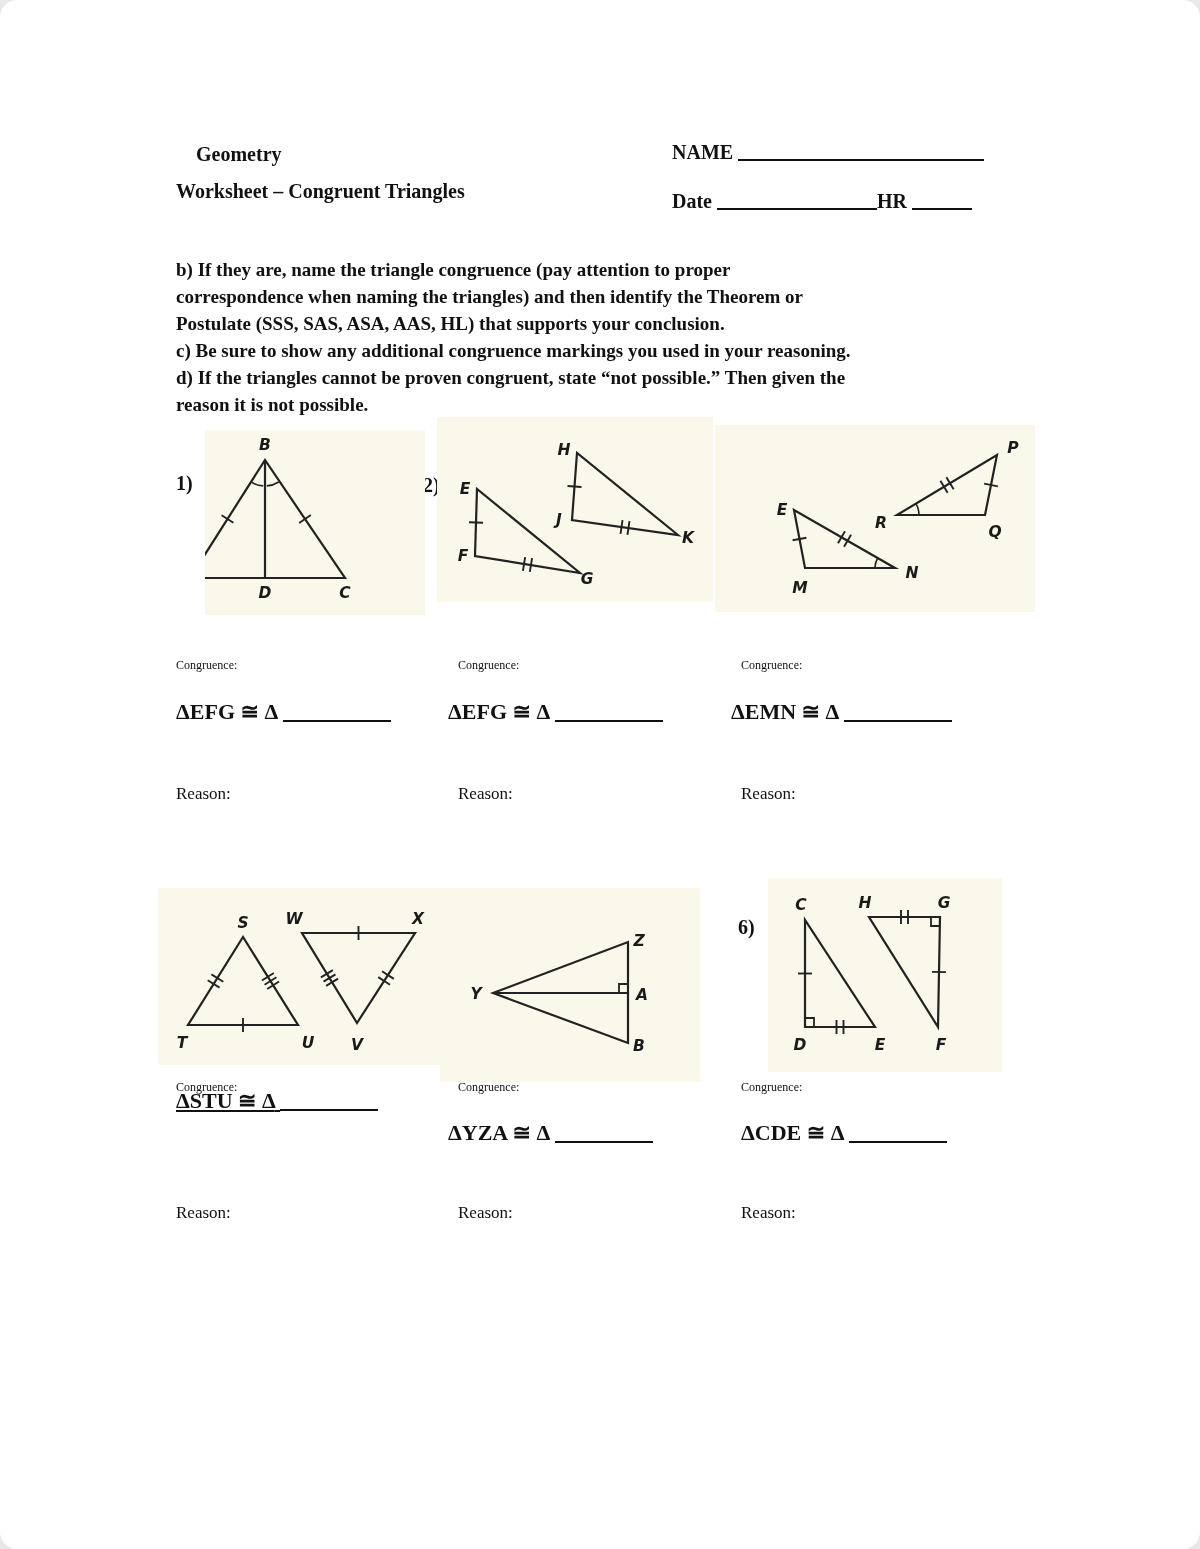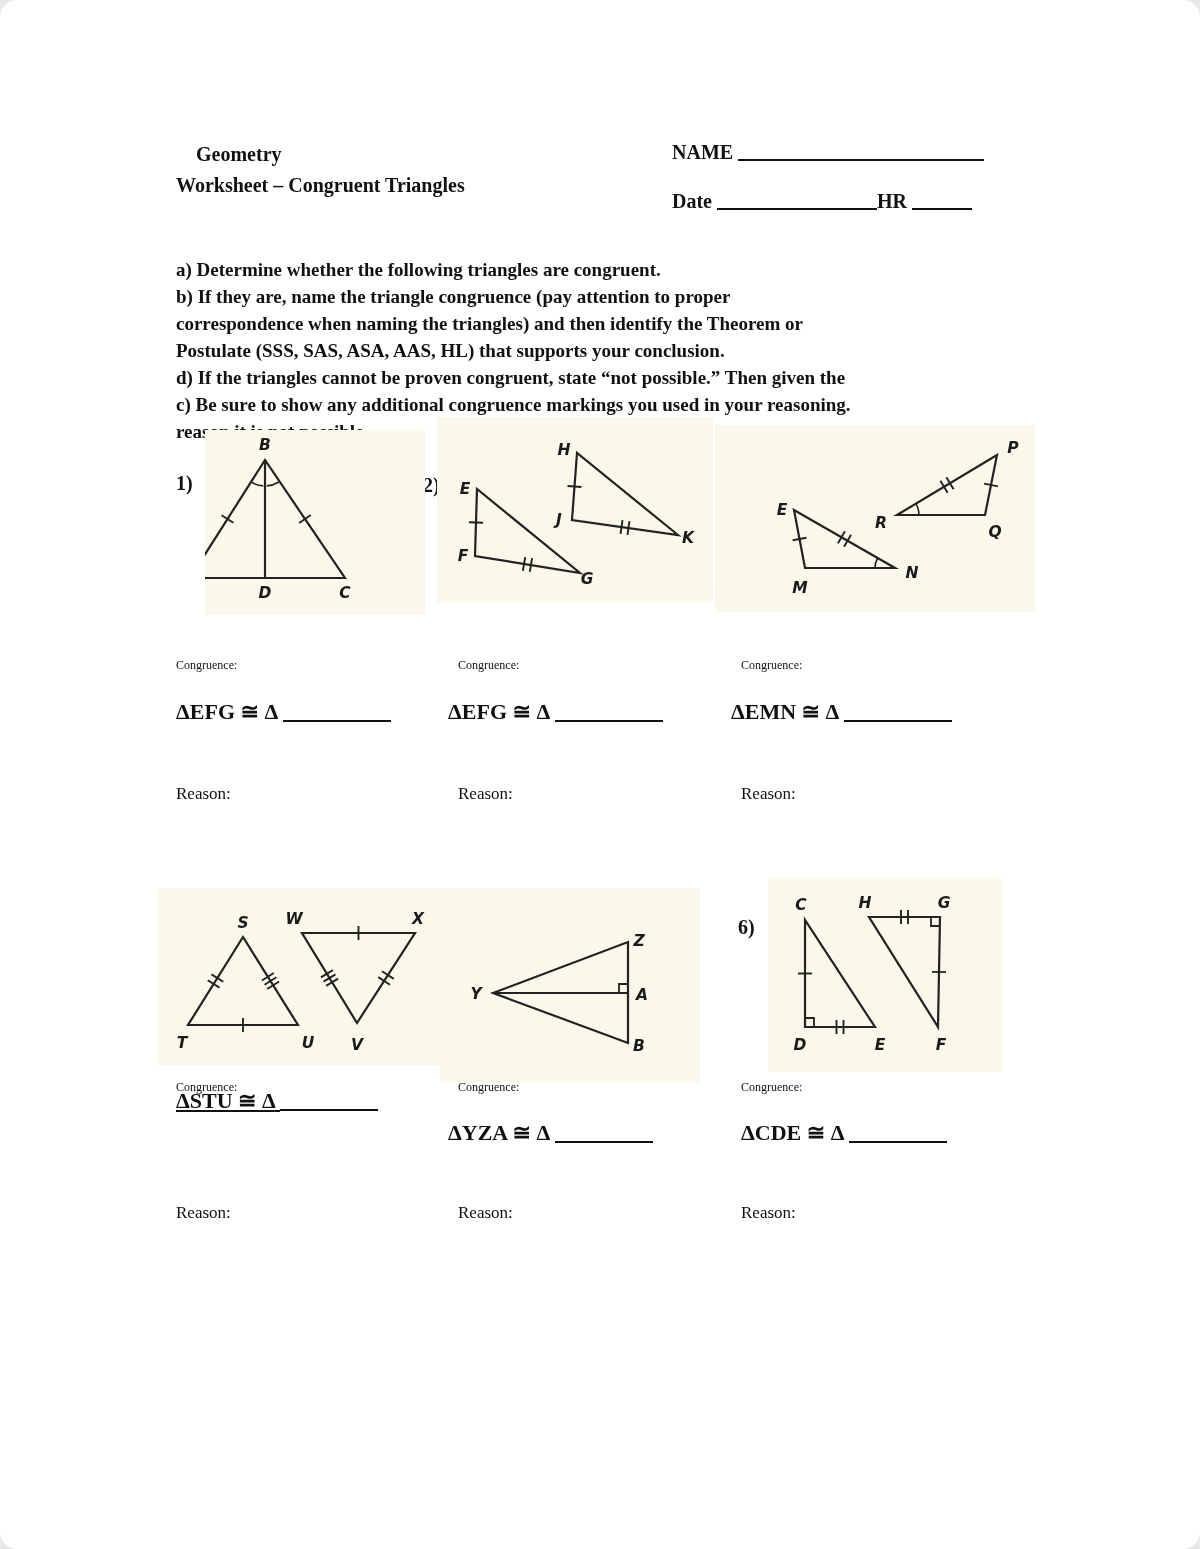--- a/index.html
+++ b/index.html
@@ -28,39 +28,38 @@
     font-weight:bold;font-style:italic;font-size:15.5px;fill:#1a1a1a;
     text-anchor:middle;
   }
 </style>
 </head>
 <body>
 
 <div class="page">
 
   <div class="abs hdr" style="left:196px;top:143px;">Geometry</div>
-  <div class="abs hdr" style="left:176px;top:174px;">Worksheet – Congruent Triangles</div>
+  <div class="abs hdr" style="left:176px;top:180px;">Worksheet – Congruent Triangles</div>
 
   <div class="abs hdr" style="left:672px;top:141px;">
     <span>NAME</span>
     <span class="blank" style="width:246px;height:6px;"></span>
   </div>
   <div class="abs hdr" style="left:672px;top:190px;">
     <span>Date</span>
     <span class="blank" style="width:160px;height:6px;"></span><span>HR</span>
     <span class="blank" style="width:60px;height:6px;"></span>
   </div>
 
   <div class="abs instr" style="left:176px;top:256px;">
-    <div>a) Determine whether the following triangles are congruent.</div>
     <div>b) If they are, name the triangle congruence (pay attention to proper</div>
     <div>correspondence when naming the triangles) and then identify the Theorem or</div>
     <div>Postulate (SSS, SAS, ASA, AAS, HL) that supports your conclusion.</div>
+    <div>c) Be sure to show any additional congruence markings you used in your reasoning.</div>
     <div>d) If the triangles cannot be proven congruent, state “not possible.”  Then given the</div>
-    <div>c) Be sure to show any additional congruence markings you used in your reasoning.</div>
     <div>reason it is not possible.</div>
   </div>
 
   <div class="abs pnum" style="left:176px;top:472px;">1)</div>
   <div class="abs pnum" style="left:423px;top:474px;">2)</div>
   <div class="abs pnum" style="left:718px;top:474px;">3)</div>
   <div class="abs pnum" style="left:176px;top:916px;">4)</div>
   <div class="abs pnum" style="left:457px;top:916px;">5)</div>
   <div class="abs pnum" style="left:738px;top:916px;">6)</div>
 

